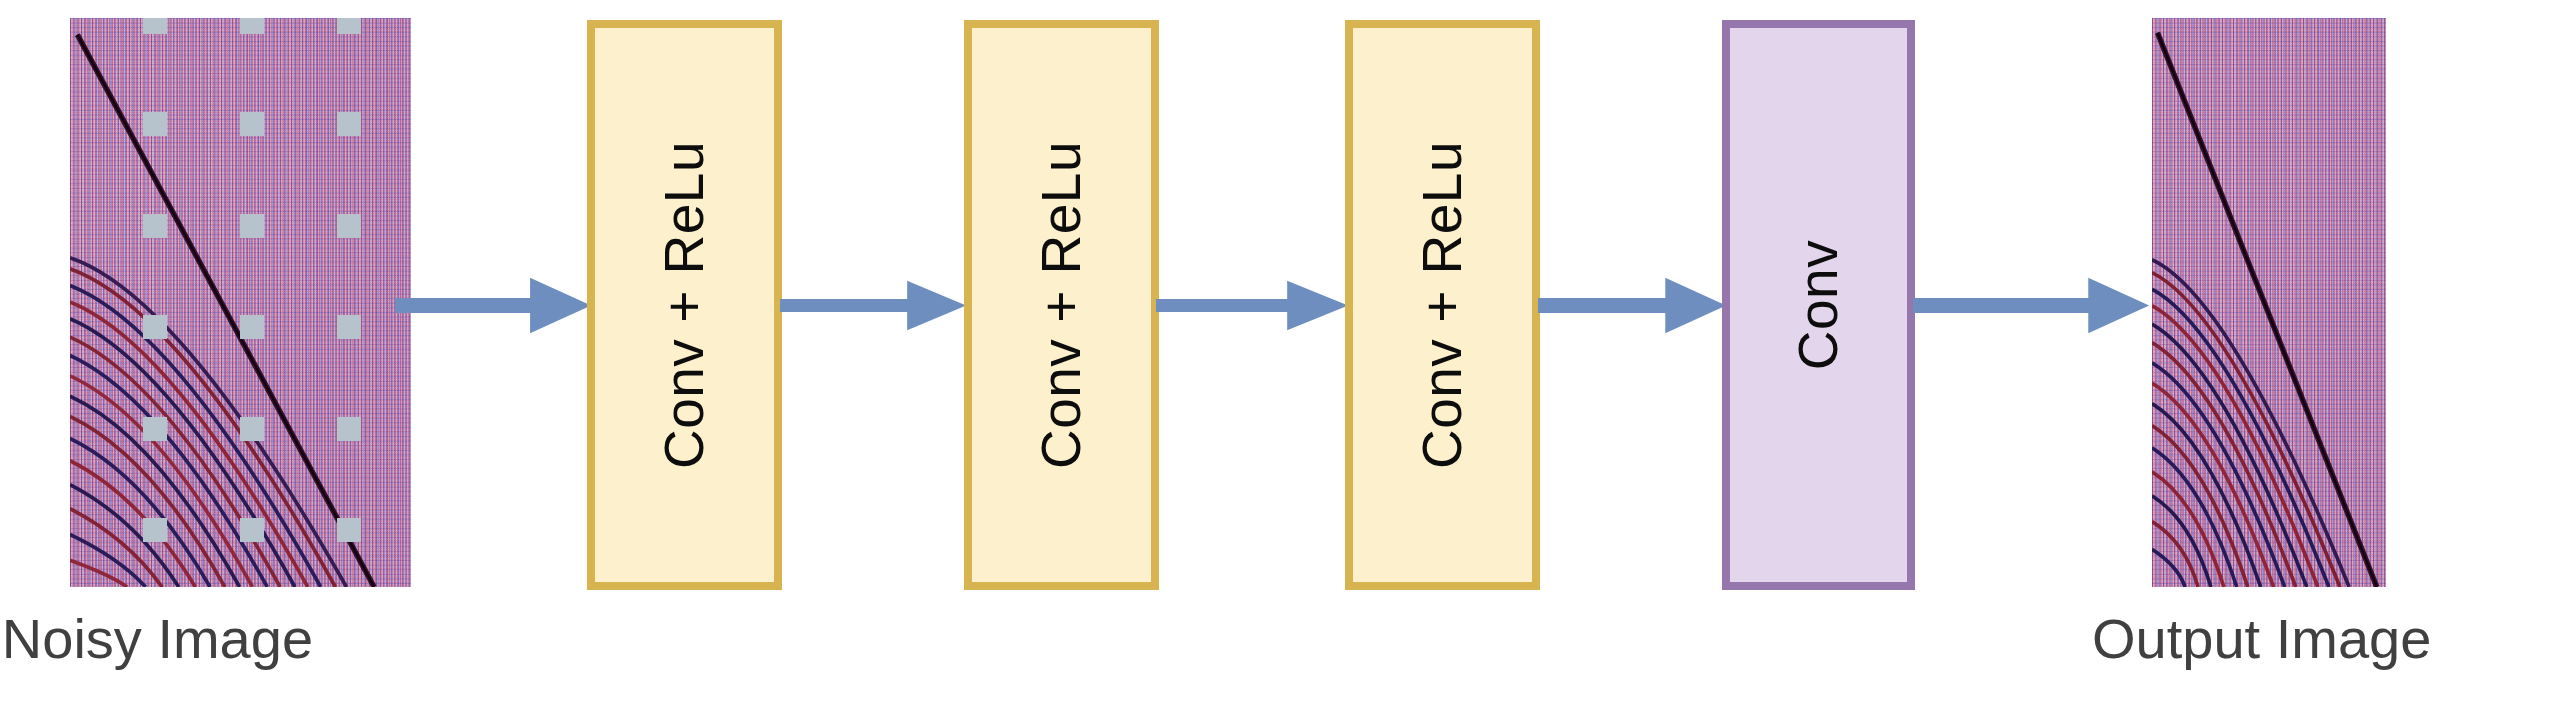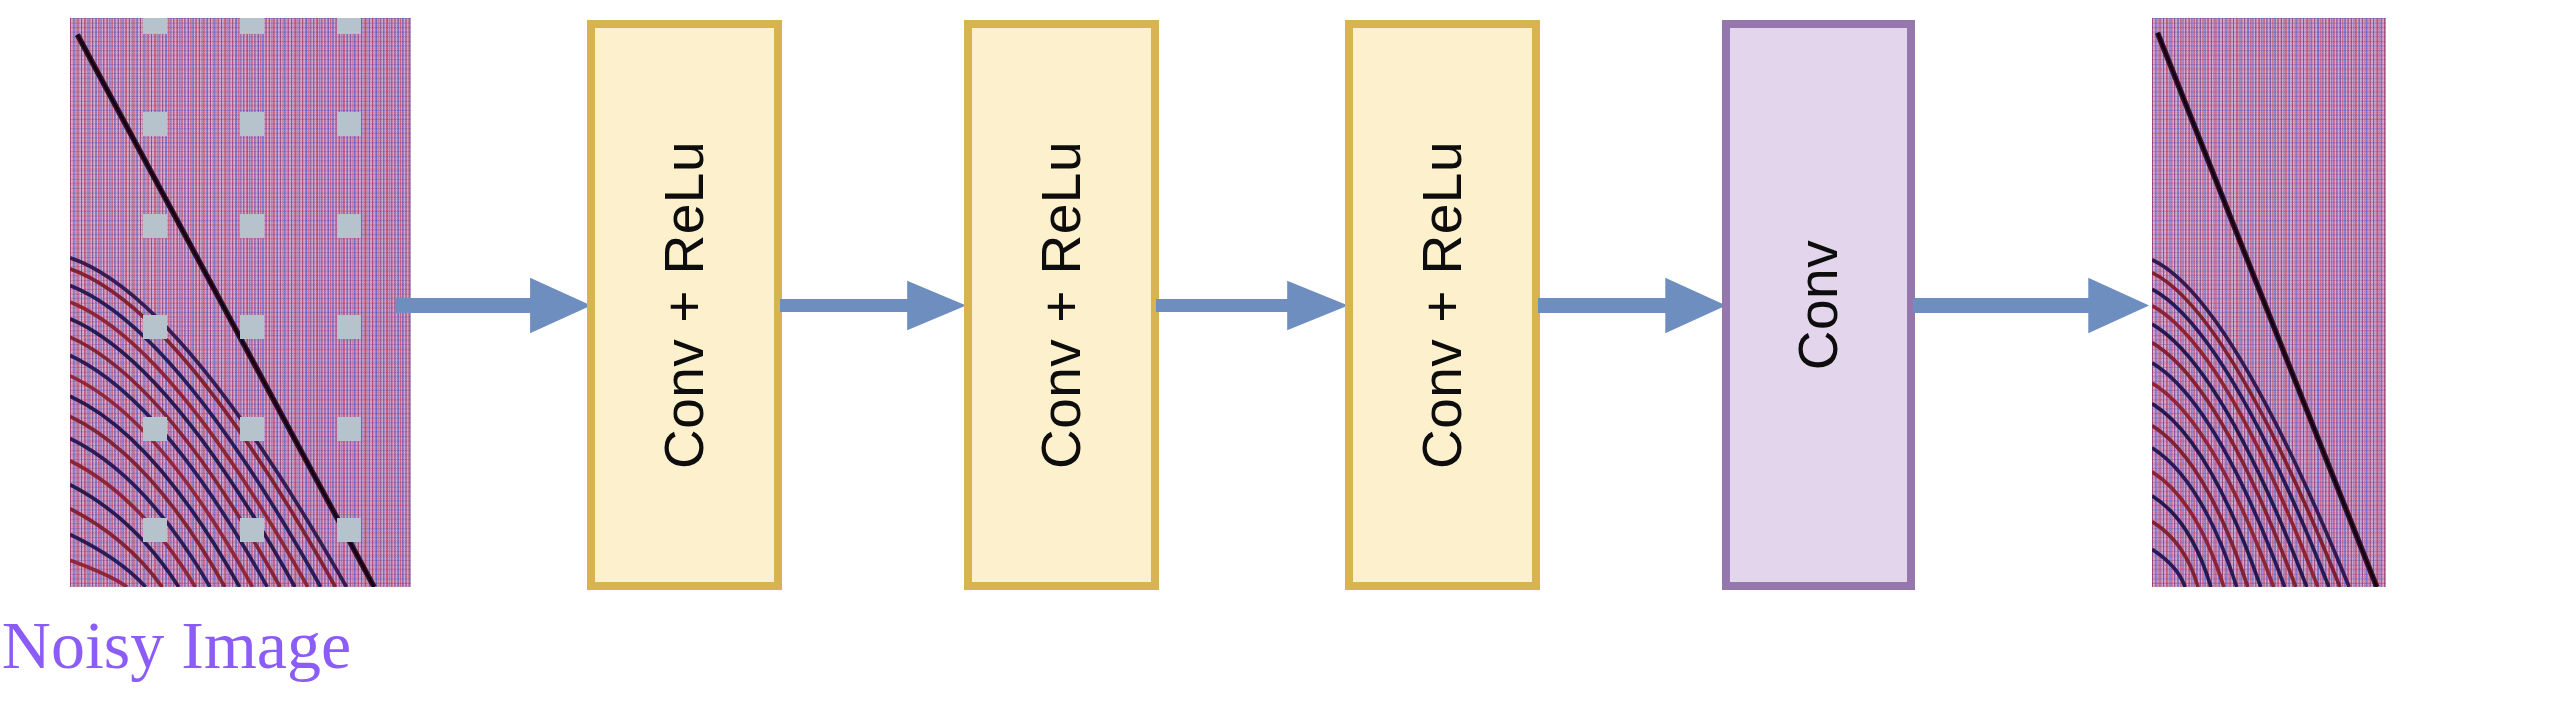--- a/index.html
+++ b/index.html
@@ -51,23 +51,23 @@
     position: absolute;
     display: block;
     width: 24px;
     height: 24px;
     background: #b6c3cd;
   }
 
   
   .img-caption {
     position: absolute;
-    font-family: Liberation Serif, serif;
-    font-size: 68px;
-    color: #8b5cf6;
+    font-family: Liberation Sans, sans-serif;
+    font-size: 56px;
+    color: #404040;
     white-space: nowrap;
     line-height: 1;
   }
 
   
   .layer-box {
     position: absolute;
     box-sizing: border-box;
     display: flex;
     align-items: center;
@@ -218,15 +218,16 @@
           <path d="M0,466 Q54,500 92,617" stroke="#1c1252" stroke-width="4"></path>
           <path d="M0,492 Q48,522 78,617" stroke="#8a1c2c" stroke-width="4"></path>
           <path d="M0,518 Q42,544 64,617" stroke="#1a1048" stroke-width="4"></path>
           <path d="M0,546 Q36,568 50,617" stroke="#7e1a2a" stroke-width="4"></path>
           <path d="M0,576 Q28,594 36,617" stroke="#1c1252" stroke-width="4"></path>
         </g>
       </svg>
     </div>
   </div>
 
+  <div class="img-caption" style="left:2092px; top:611px;">Output Image</div>
 
 </div>
 
 
 </body></html>

